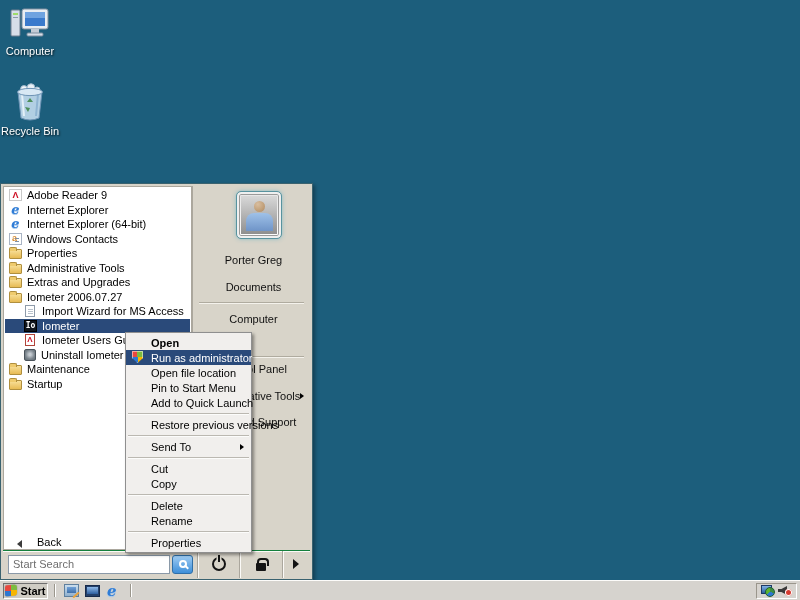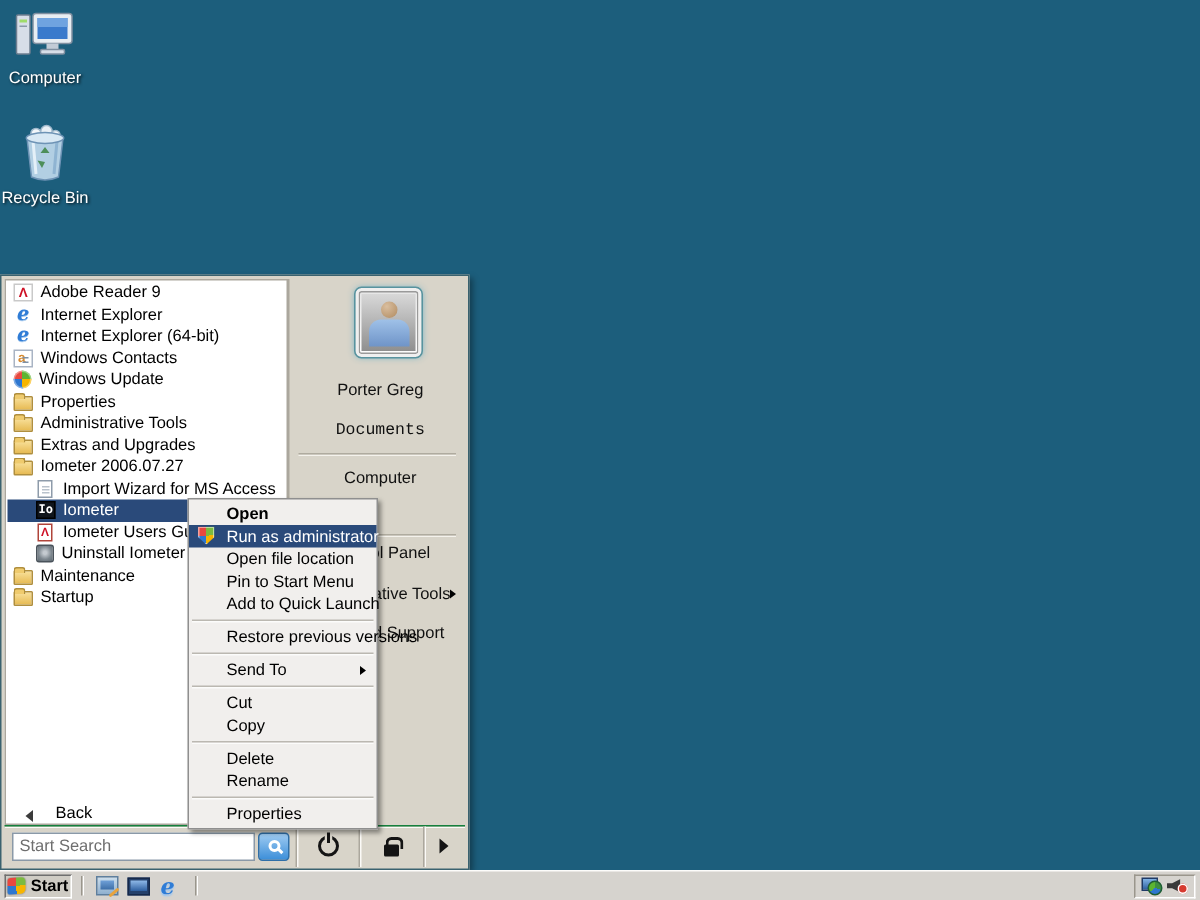--- a/index.html
+++ b/index.html
@@ -182,24 +182,20 @@
           </div>
           <div class="sm-item">
             <span class="ic ic-ie"></span>
             <span class="lbl">Internet Explorer (64-bit)</span>
           </div>
           <div class="sm-item">
             <span class="ic ic-contacts"></span>
             <span class="lbl">Windows Contacts</span>
           </div>
           <div class="sm-item">
-            <span class="ic ic-windows-update"></span>
-            <span class="lbl">Windows Update</span>
-          </div>
-          <div class="sm-item">
             <span class="ic ic-folder"></span>
             <span class="lbl">Properties</span>
           </div>
           <div class="sm-item">
             <span class="ic ic-folder"></span>
             <span class="lbl">Administrative Tools</span>
           </div>
           <div class="sm-item">
             <span class="ic ic-folder"></span>
             <span class="lbl">Extras and Upgrades</span>
@@ -240,21 +236,21 @@
     </div>
 
     <div class="sm-right">
       <div class="user-tile">
         <div class="user-inner"></div>
       </div>
       <div>
           <div class="rp-item" style="top: 67px;">
             <span class="lbl">Porter Greg</span>
           </div>
-          <div class="rp-item" style="top: 94px; font-family: Liberation Mono, monospace;">
+          <div class="rp-item" style="top: 94px;">
             <span class="lbl">Documents</span>
           </div>
           <div class="rp-item" style="top: 126px;">
             <span class="lbl">Computer</span>
           </div>
           <div class="rp-item" style="top: 176px;">
             <span class="lbl">Control Panel</span>
           </div>
           <div class="rp-item" style="top: 203px;">
             <span class="lbl">Administrative Tools</span>

